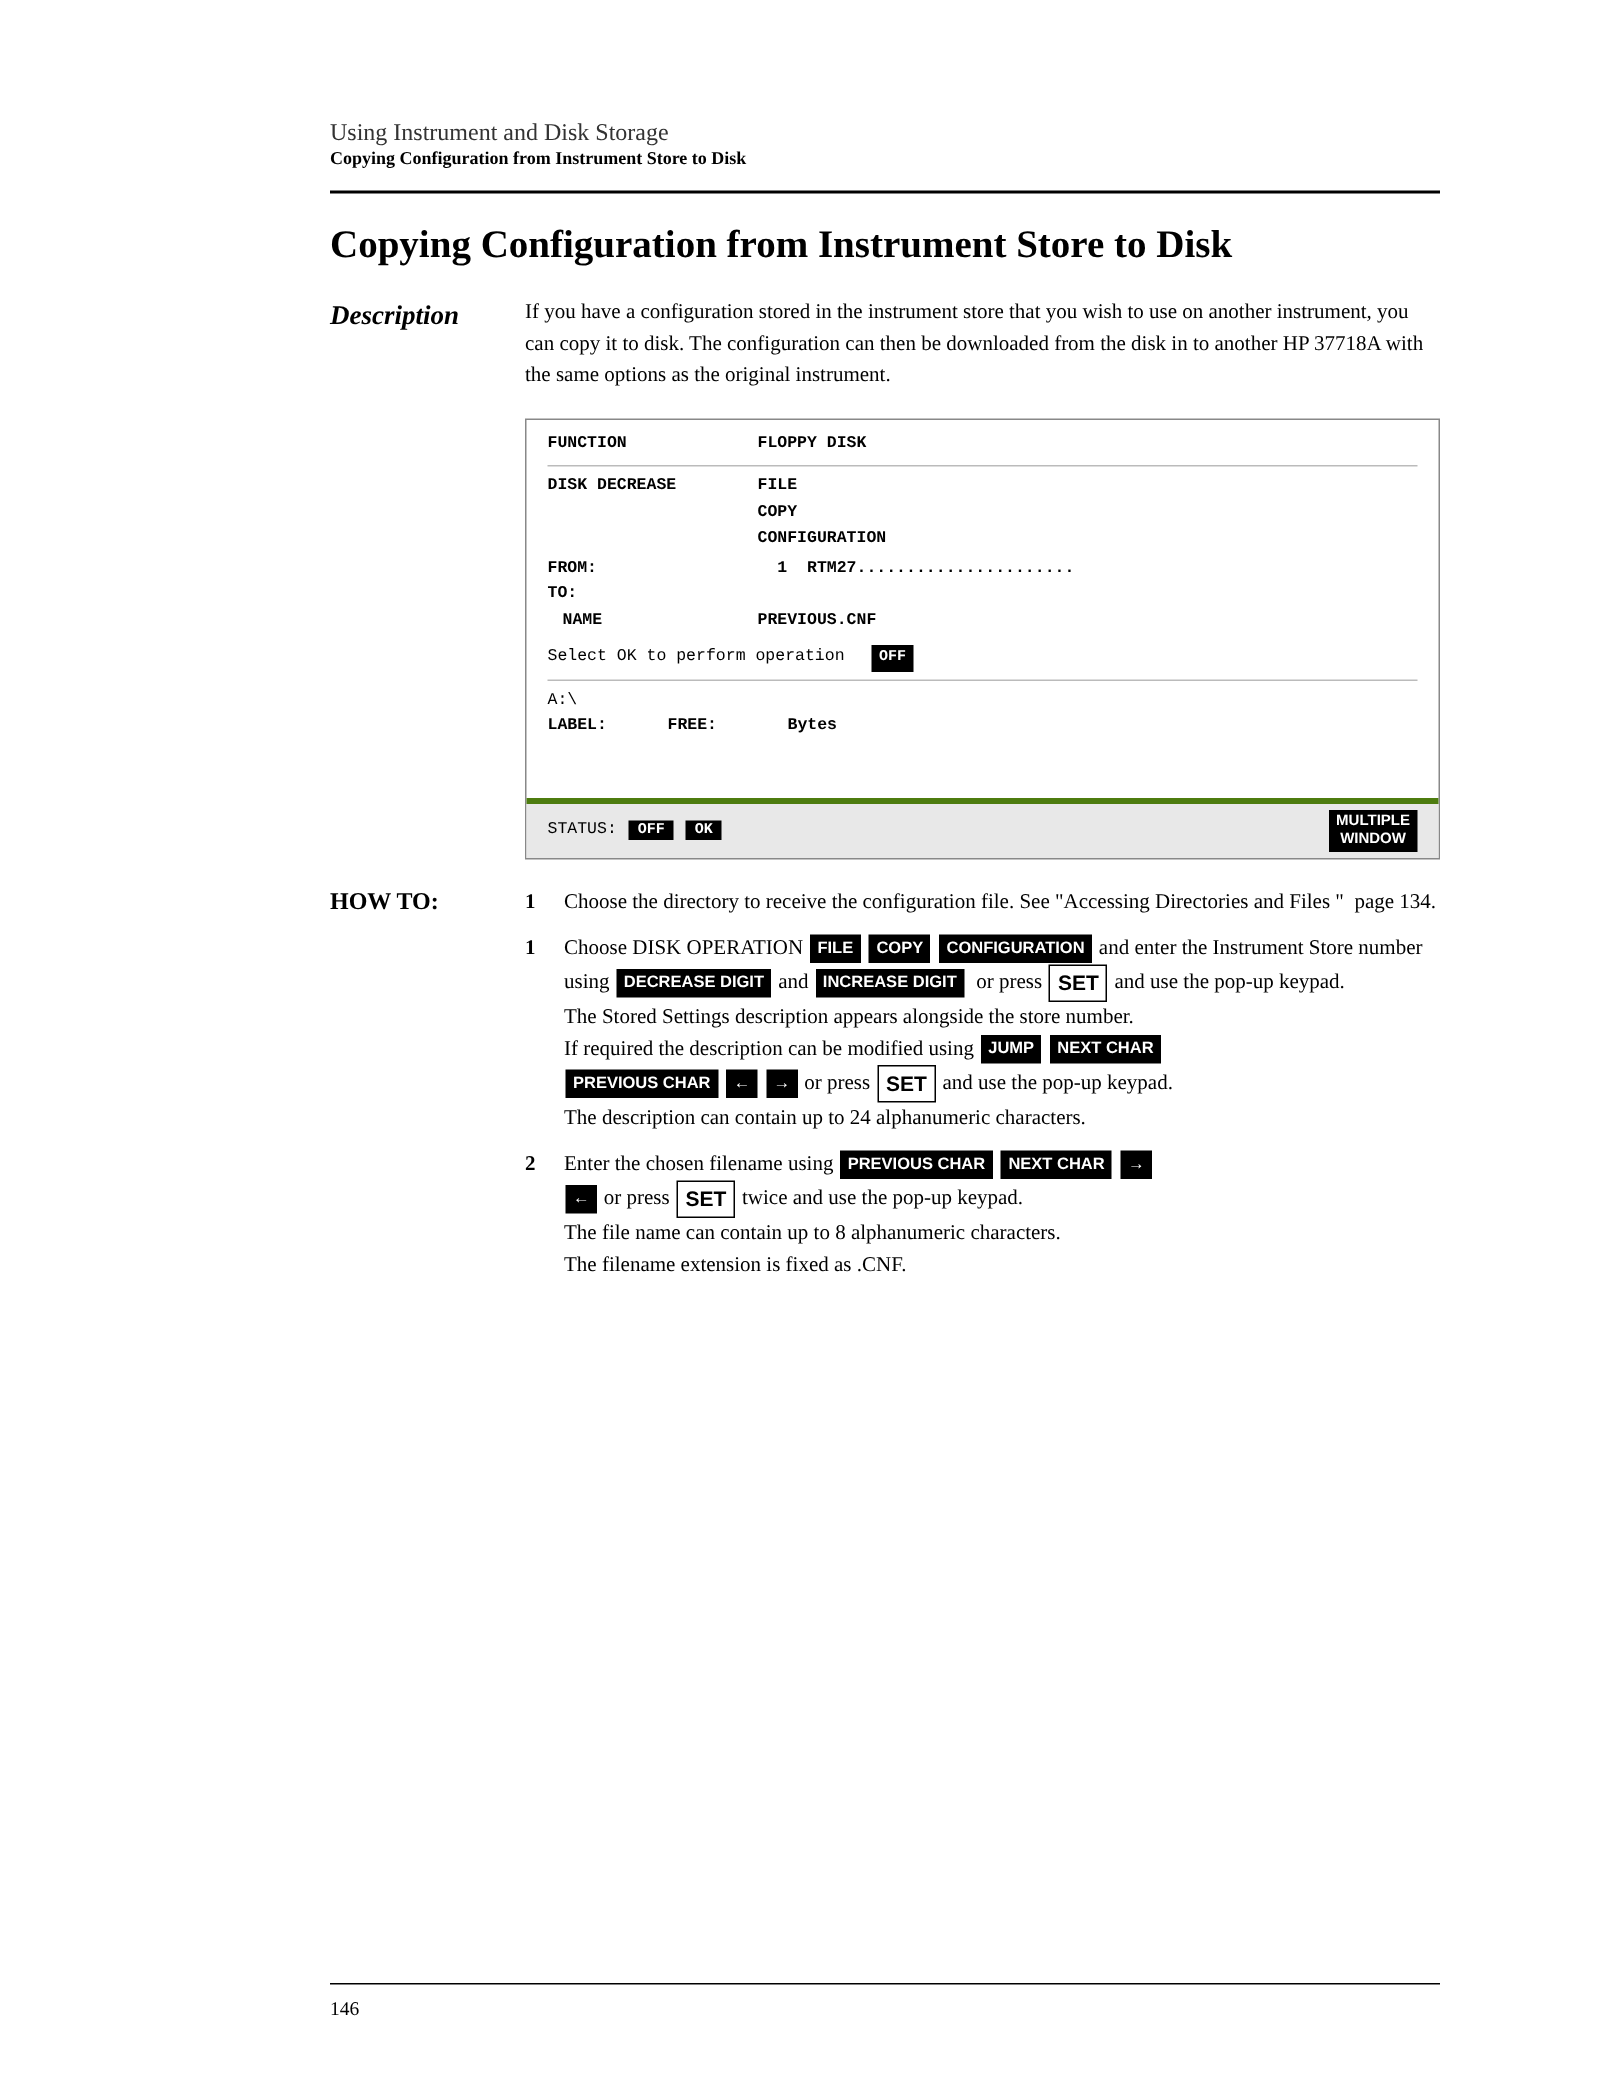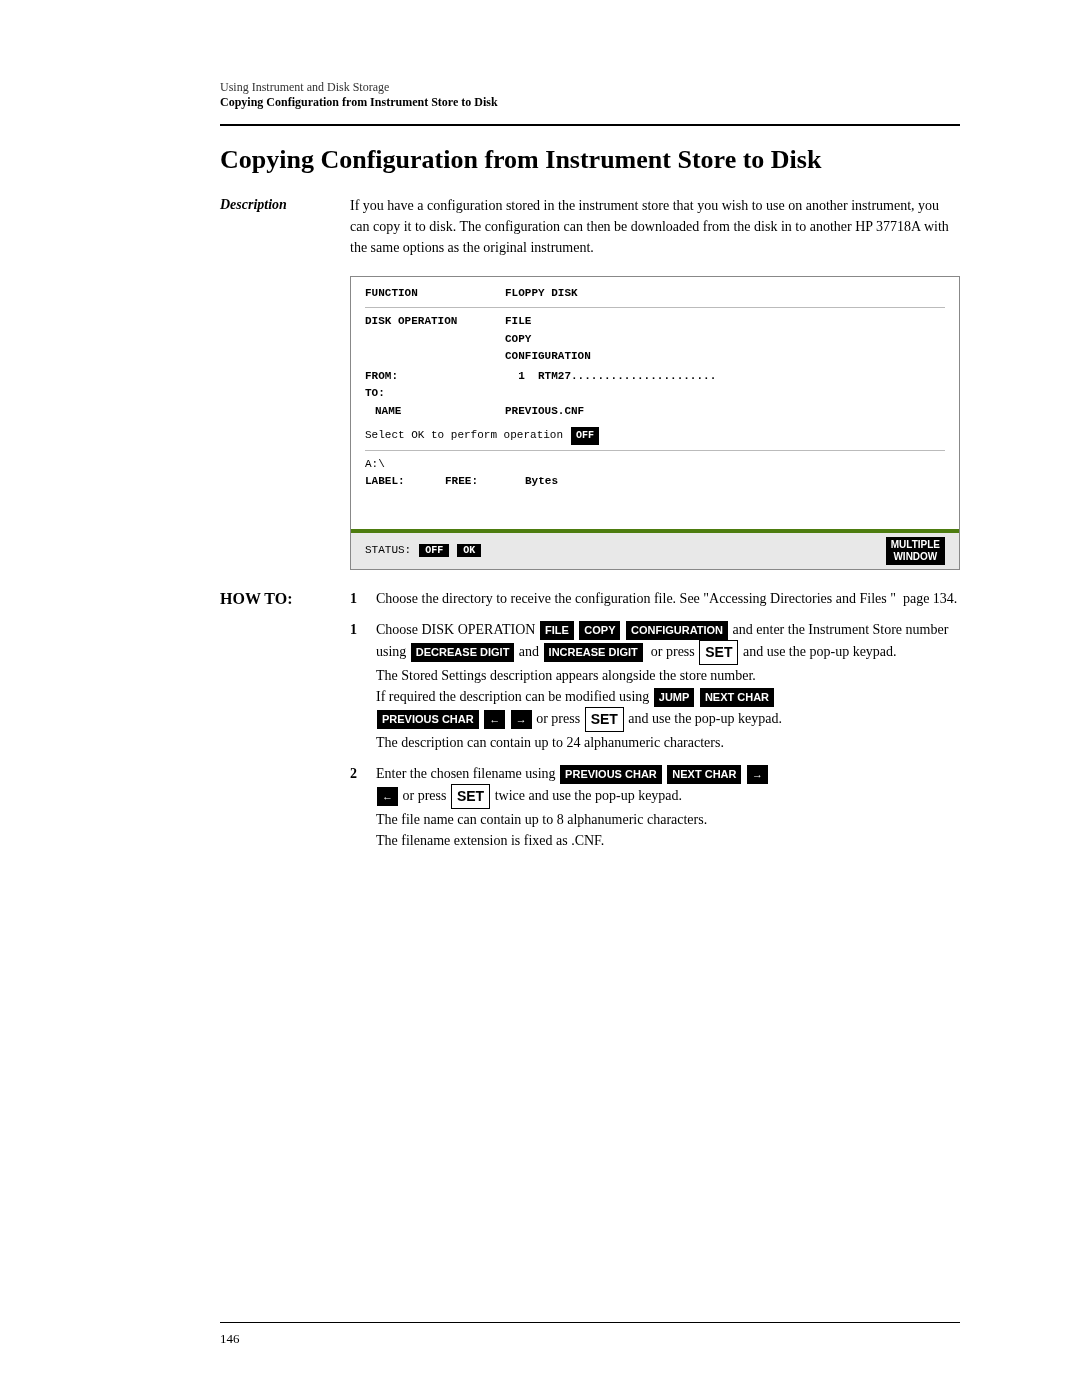--- a/index.html
+++ b/index.html
@@ -16,21 +16,21 @@
       width: 1080px;
       min-height: 1397px;
       background: #fff;
       position: relative;
       padding: 80px 120px 80px 220px;
     }
     .breadcrumb-area {
       margin-bottom: 8px;
     }
     .breadcrumb-top {
-      font-size: 12px;
+      font-size: 16px;
       color: #333;
     }
     .breadcrumb-bold {
       font-size: 12px;
       font-weight: bold;
       color: #000;
     }
     .section-rule {
       border: none;
       border-top: 2px solid #000;
@@ -46,21 +46,21 @@
     .content-block {
       display: flex;
       gap: 0;
       margin-bottom: 18px;
     }
     .label-col {
       width: 130px;
       flex-shrink: 0;
       font-style: italic;
       font-weight: bold;
-      font-size: 14px;
+      font-size: 18px;
       padding-top: 2px;
     }
     .howto-label {
       font-style: normal;
       font-weight: bold;
       font-size: 16px;
     }
     .text-col {
       flex: 1;
       font-size: 14px;
@@ -204,21 +204,21 @@
     }
     .col-left {
       width: 140px;
     }
     .col-right {
       flex: 1;
     }
     .select-ok-row {
       display: flex;
       align-items: center;
-      gap: 8px;
+      gap: 18px;
       margin-top: 4px;
     }
   </style>
 </head>
 <body>
 
 <div class="page">
 
   <div class="breadcrumb-area">
     <div class="breadcrumb-top">Using Instrument and Disk Storage</div>
@@ -238,21 +238,21 @@
     <div class="screen-box">
       <div class="screen-inner">
 
         <div class="screen-cols screen-monoline">
           <div class="col-left">FUNCTION</div>
           <div class="col-right">FLOPPY DISK</div>
         </div>
         <hr class="screen-divider">
 
         <div class="screen-cols screen-monoline">
-          <div class="col-left">DISK OPERATION</div>
+          <div class="col-left">DISK DECREASE</div>
           <div class="col-right">FILE<br>COPY<br>CONFIGURATION</div>
         </div>
 
         <div class="screen-cols screen-monoline" style="margin-top:2px;">
           <div class="col-left">FROM:</div>
           <div class="col-right">&nbsp;&nbsp;1&nbsp;&nbsp;RTM27......................</div>
         </div>
 
         <div class="screen-cols screen-monoline">
           <div class="col-left">TO:</div>

